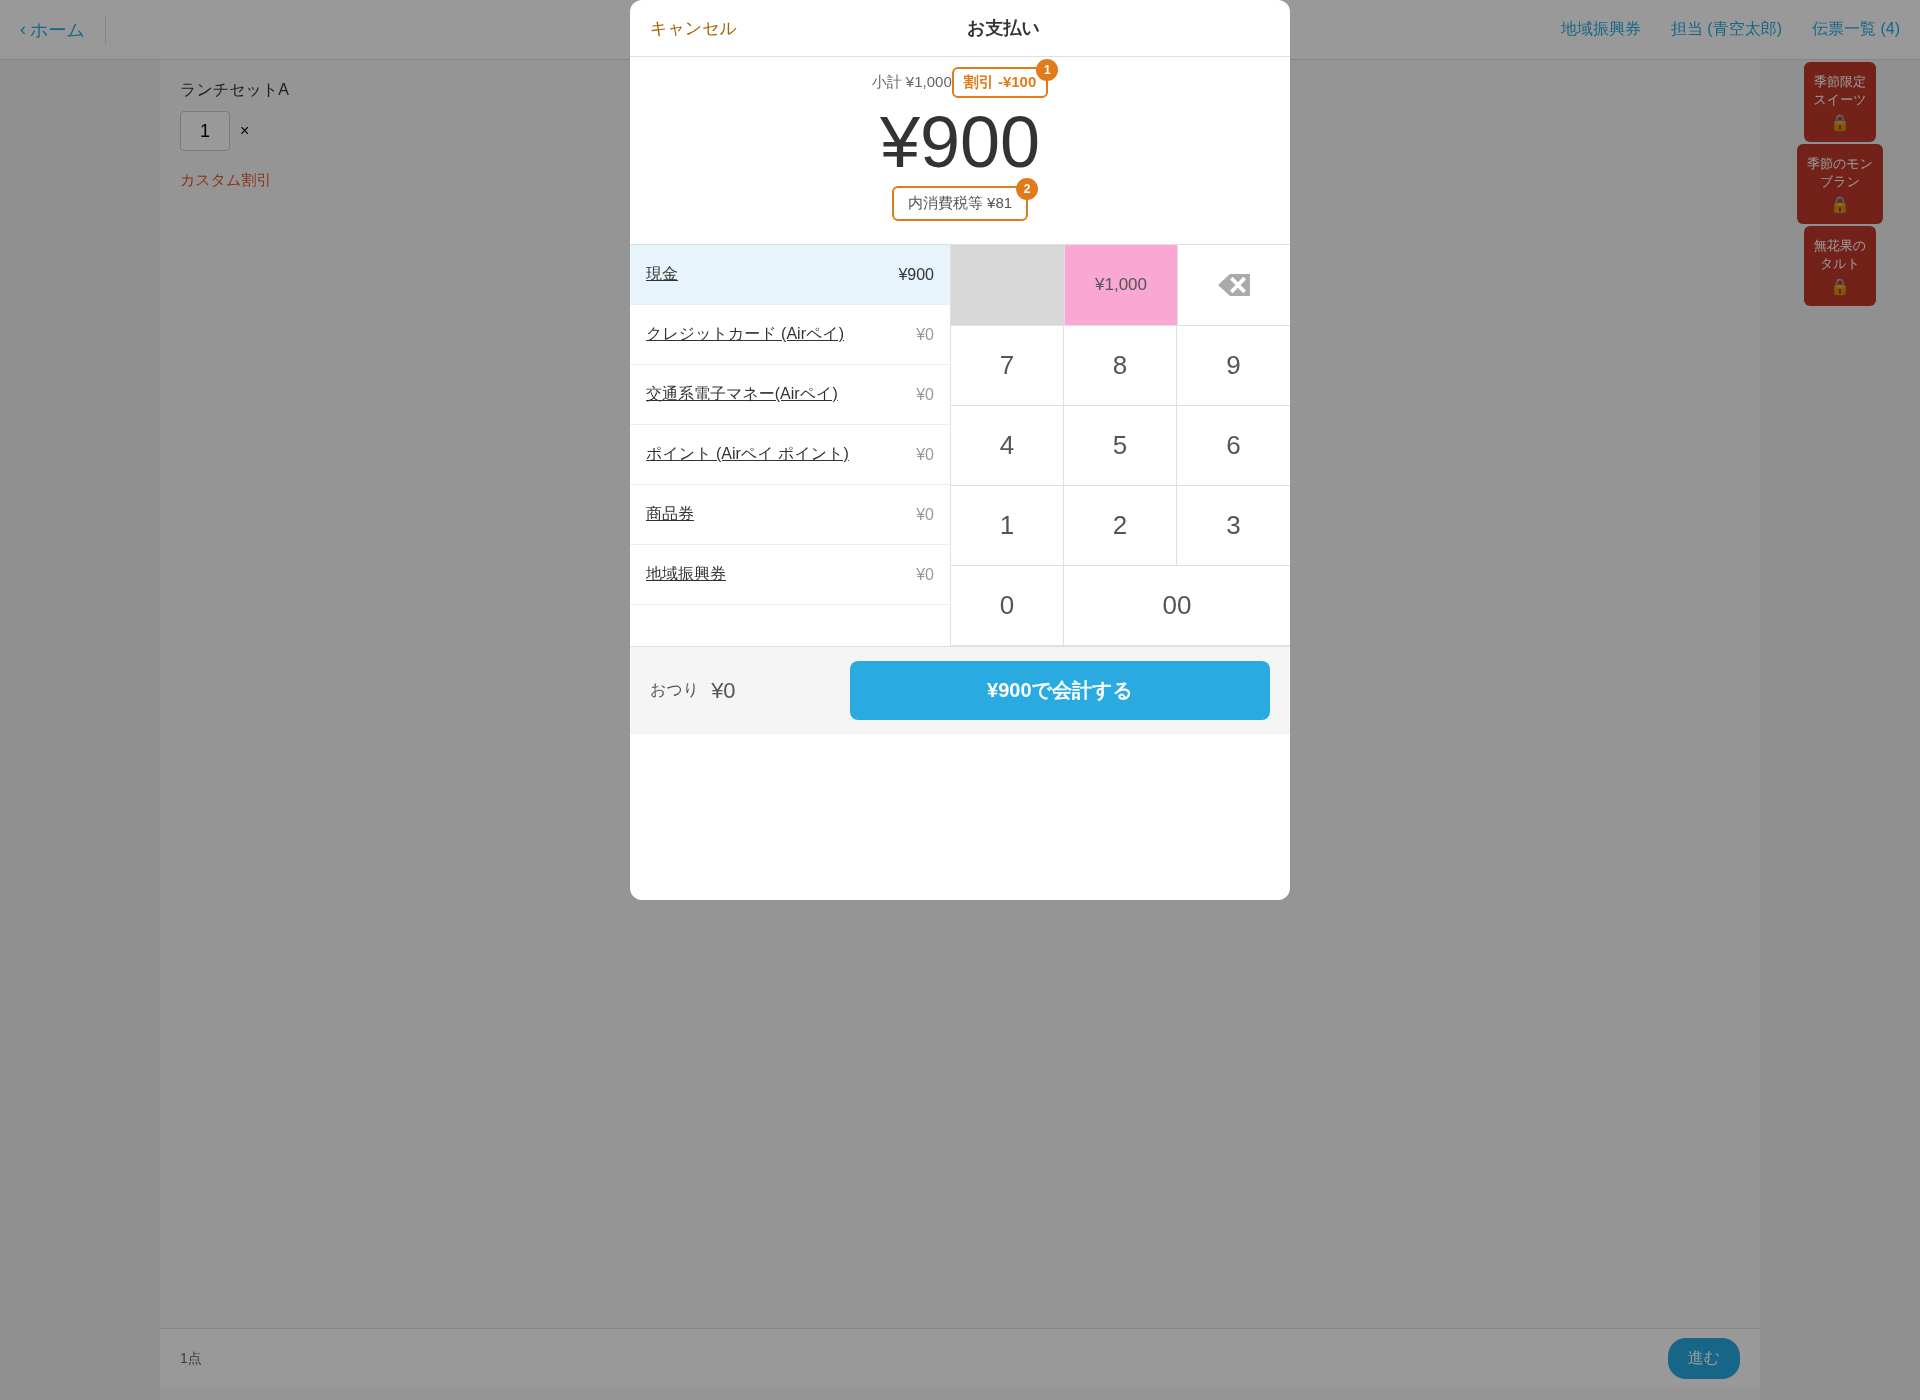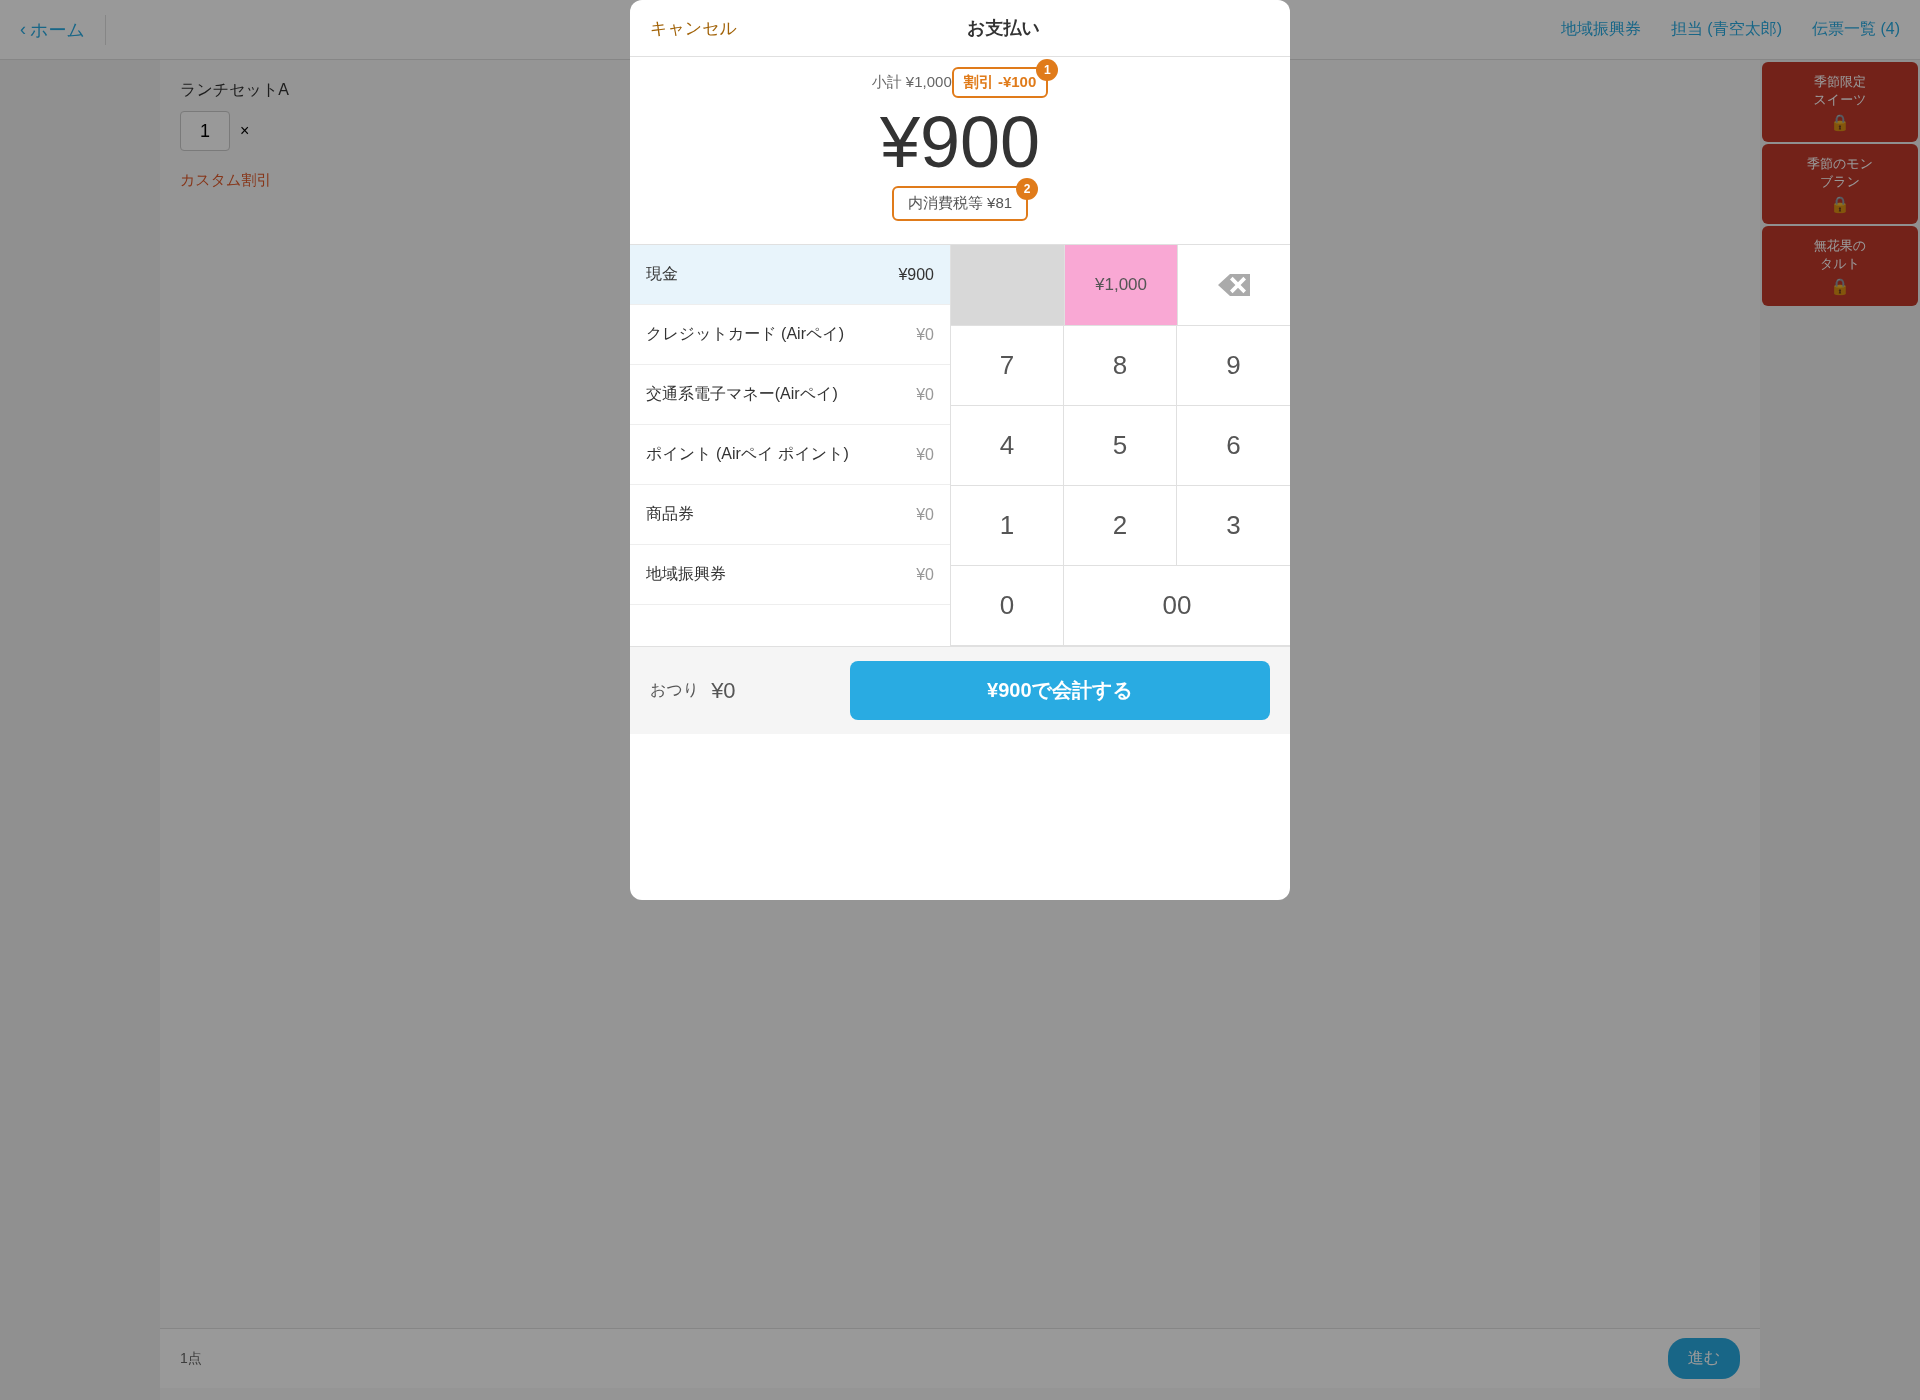--- a/index.html
+++ b/index.html
@@ -153,20 +153,21 @@
       top: 60px;
       right: 0;
       width: 160px;
       bottom: 0;
       background: #f0f0f0;
       z-index: 1;
       display: flex;
       flex-direction: column;
       gap: 2px;
       padding: 2px;
+      align-items: center;
     }
     .product-card {
       background: #c0392b;
       color: white;
       border-radius: 6px;
       padding: 10px;
       font-size: 13px;
       text-align: center;
       min-height: 80px;
       display: flex;
@@ -329,20 +330,21 @@
       border-bottom: 1px solid #eee;
       min-height: 60px;
     }
     .payment-row.highlighted {
       background: #e8f4fb;
     }
     .payment-row-label {
       flex: 1;
       font-size: 16px;
       color: #333;
+      text-decoration: underline;
     }
     .payment-row-value {
       font-size: 16px;
       color: #999;
     }
     .payment-row-value.active {
       color: #333;
     }
 
     

